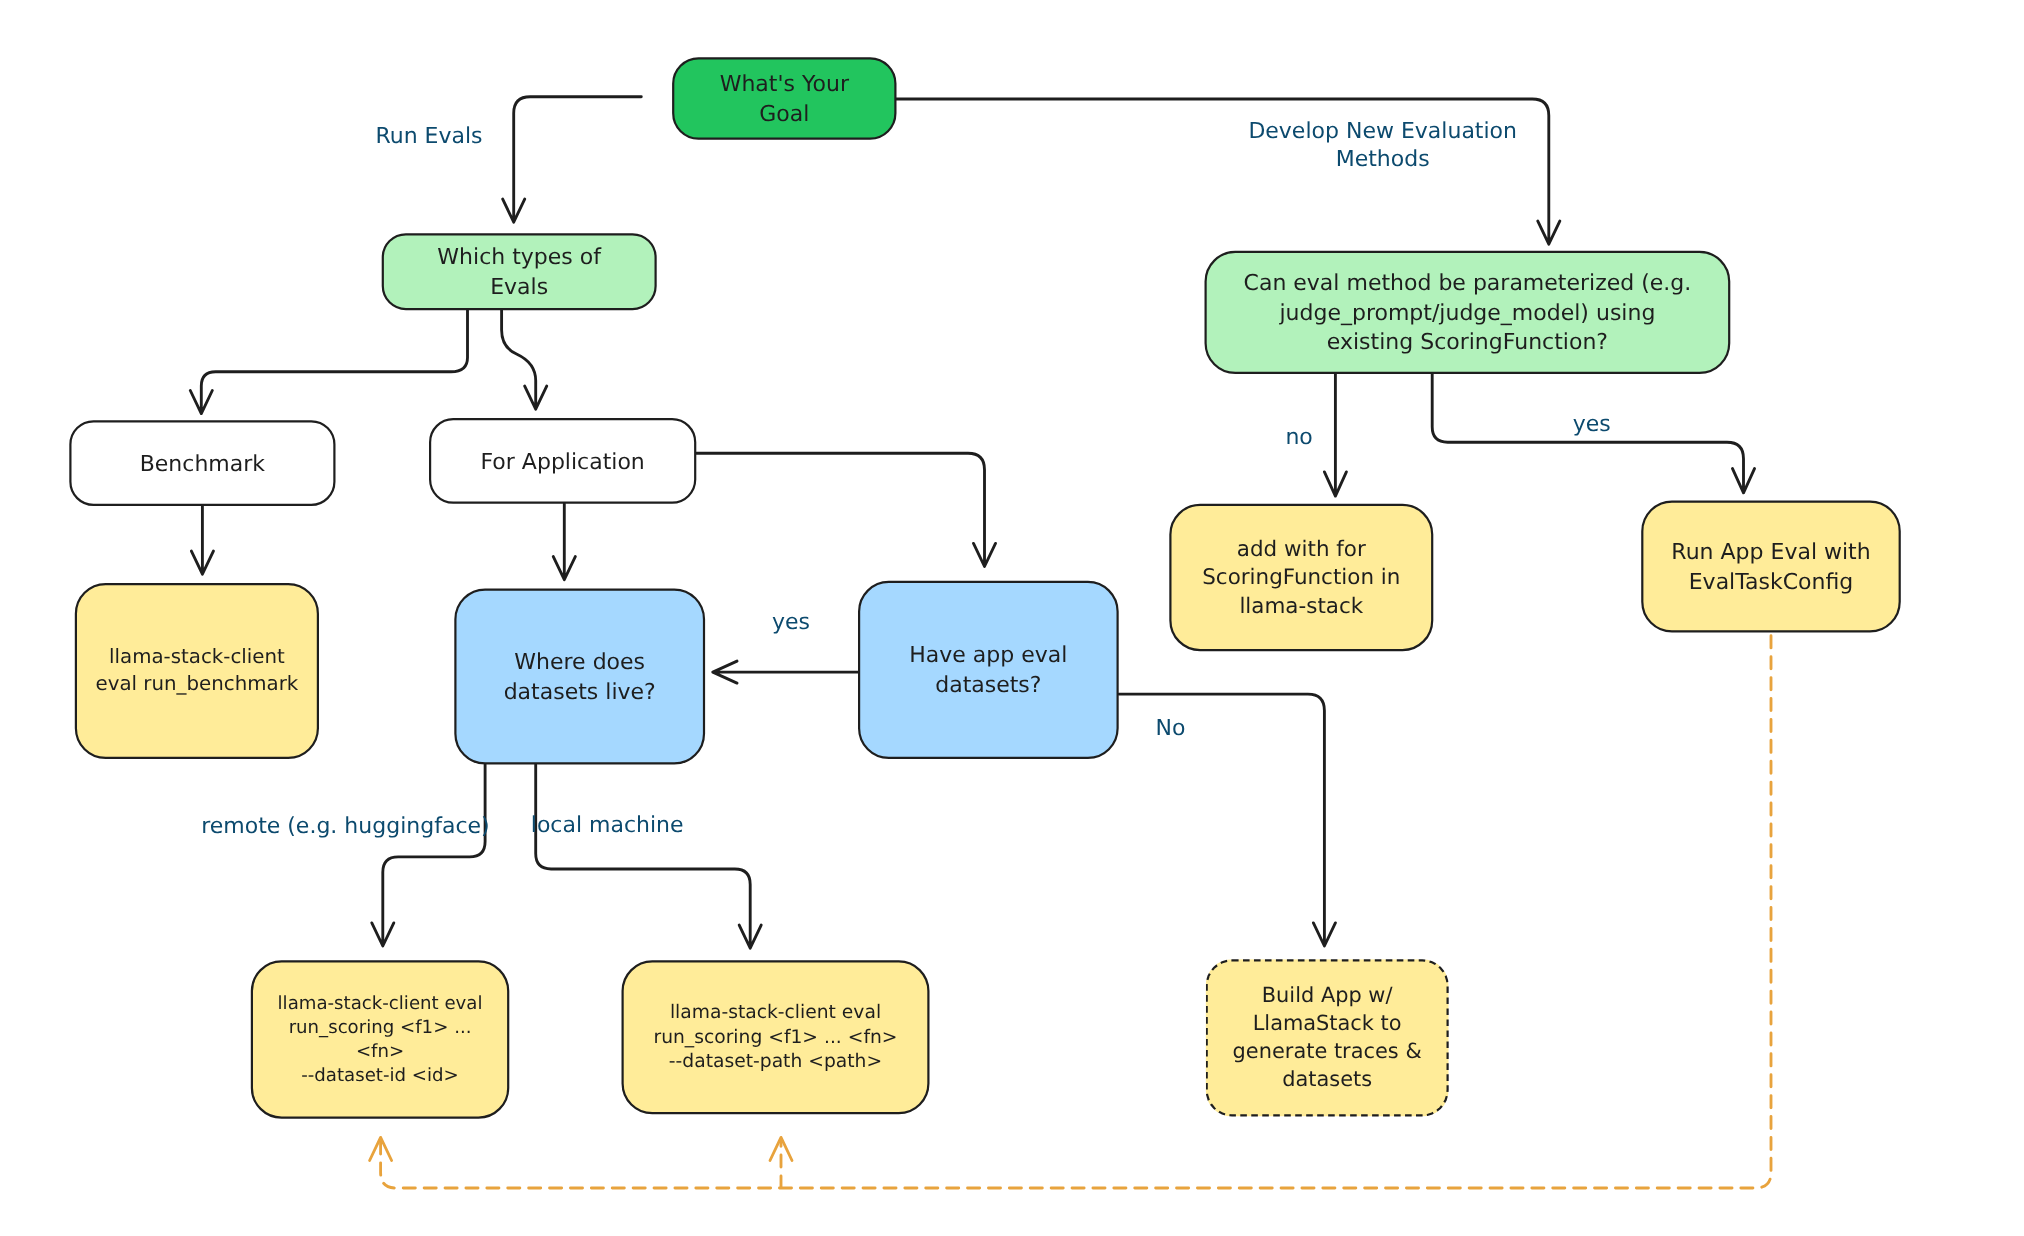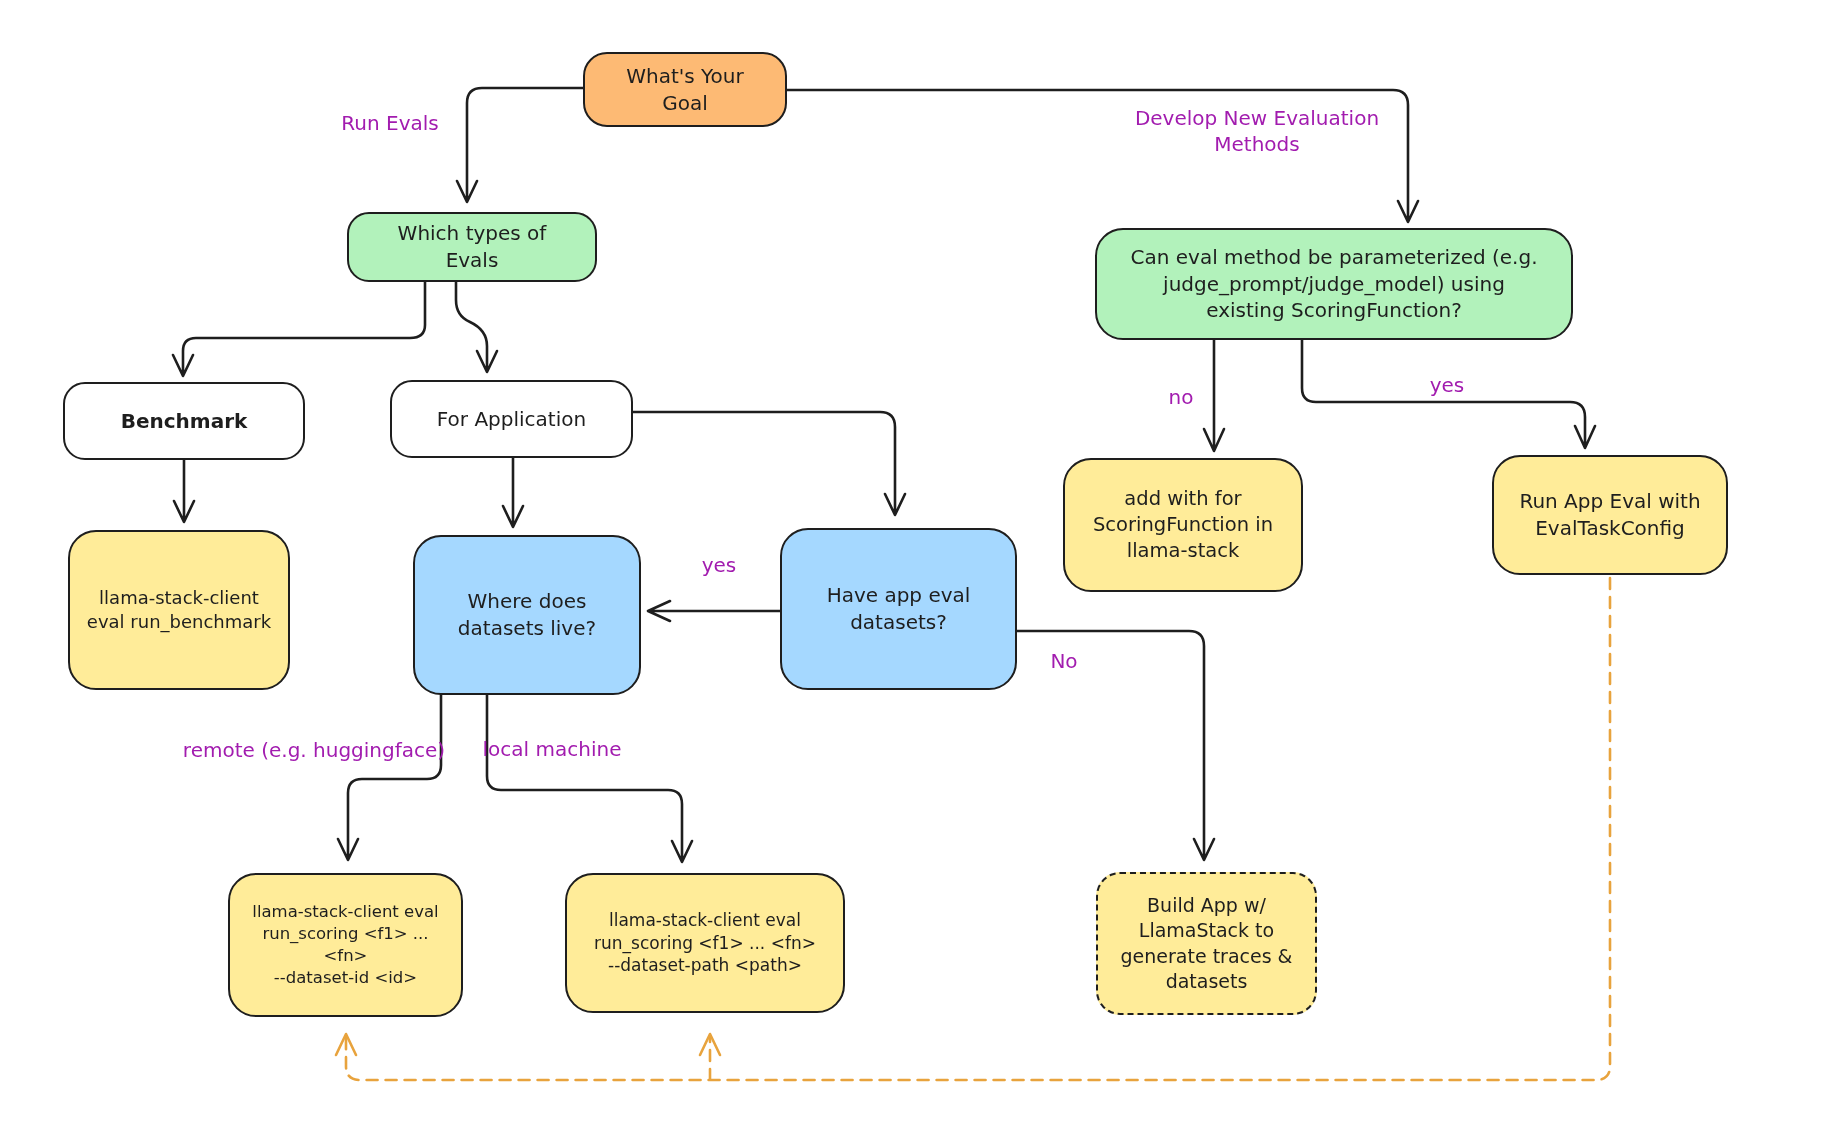--- a/index.html
+++ b/index.html
@@ -17,31 +17,31 @@
   svg.wires path.orange-head{stroke:#e8a33d;stroke-dasharray:none;}
   .node{
     position:absolute;
     border:2.6px solid #1e1e1e;
     border-radius:28px;
     display:flex;align-items:center;justify-content:center;
     text-align:center;white-space:pre-line;
     font-size:20px;line-height:1.33;
     padding:4px 10px;box-sizing:border-box;
   }
-  .pink{background:#fdba74;}
+  .pink{background:#22c55e;margin-left:28px;}
   .green{background:#b2f2bb;}
   .blue{background:#a5d8ff;}
   .yellow{background:#ffec99;}
   .white{background:#ffffff;}
   .dashed{border-style:dashed;}
   .cmd{font-size:17px;}
   .cmd-sm{font-size:16.5px;}
   .edge-label{
     position:absolute;font-size:20px;line-height:1.3;
-    white-space:pre-line;text-align:center;color:#a21caf;
+    white-space:pre-line;text-align:center;color:#0c4a6e;
   }
 </style>
 </head>
 <body>
 
 <div class="canvas">
 
   <svg class="wires" viewBox="0 0 1840 1124">
 
     <path d="M 583 88 H 482 Q 467 88 467 103 V 200 M 457 181 L 467 202 L 477 181"></path>
@@ -74,21 +74,21 @@
     <path class="orange-head" d="M 336 1055 L 346 1034 L 356 1055"></path>
     <path class="orange-head" d="M 700 1055 L 710 1034 L 720 1055"></path>
   </svg>
 
   <div class="node pink" style="left:583px;top:52px;width:204px;height:75px;border-radius:24px;">What's Your
 Goal</div>
 
   <div class="node green" style="left:347px;top:212px;width:250px;height:70px;border-radius:22px;">Which types of
 Evals</div>
 
-  <div class="node white" style="left:63px;top:382px;width:242px;height:78px;border-radius:22px;font-weight:bold;">Benchmark</div>
+  <div class="node white" style="left:63px;top:382px;width:242px;height:78px;border-radius:22px;">Benchmark</div>
 
   <div class="node yellow" style="left:68px;top:530px;width:222px;height:160px;font-size:18px;">llama-stack-client
 eval run_benchmark</div>
 
   <div class="node white" style="left:390px;top:380px;width:243px;height:78px;border-radius:22px;">For Application</div>
 
   <div class="node blue" style="left:413px;top:535px;width:228px;height:160px;">Where does
 datasets live?</div>
 
   <div class="node blue" style="left:780px;top:528px;width:237px;height:162px;">Have app eval

